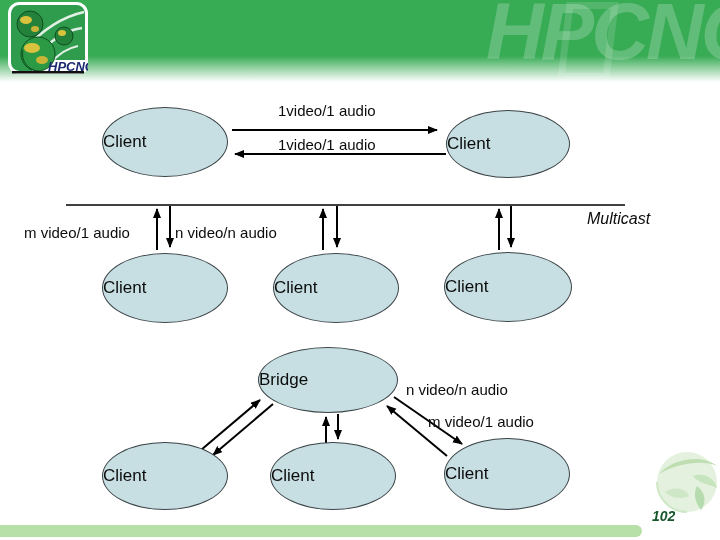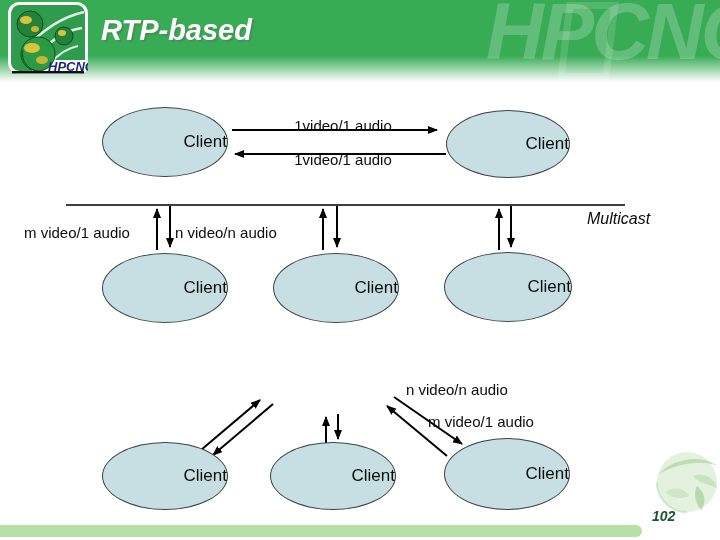--- a/index.html
+++ b/index.html
@@ -33,25 +33,25 @@
     position:absolute;left:101px;top:14px;
     font-size:29px;font-weight:bold;font-style:italic;color:#ffffff;
     text-shadow:2px 2px 0 rgba(90,110,95,0.45);
   }
   .logo{position:absolute;left:8px;top:2px;}
   
   .lines-layer{position:absolute;left:0;top:0;width:720px;height:540px;pointer-events:none;}
   .node{
     position:absolute;border-radius:50%;
     background:var(--node-fill);border:1px solid #3c4448;
-    display:flex;align-items:center;justify-content:flex-end;
+    display:flex;align-items:center;justify-content:flex-start;
     font-size:17px;color:#0c0c0c;
   }
   .dlabel{position:absolute;font-size:15px;color:#0c0c0c;white-space:nowrap;}
-  .dlabel.center{text-align:center;margin-top:15px;}
+  .dlabel.center{}
   .multicast-label{font-size:16px;}
   
   .footer-bar{
     position:absolute;left:-10px;top:525px;width:652px;height:12px;
     background:var(--footer-bar);border-radius:0 7px 7px 0;
   }
   .page-number{
     position:absolute;left:652px;top:496px;
     font-size:14px;font-weight:bold;font-style:italic;
     color:var(--page-number-green);
@@ -60,21 +60,20 @@
   .footer-globe{position:absolute;left:645px;top:452px;opacity:0.8;}
 </style>
 </head>
 <body>
 
 <div class="slide">
 
   <div class="header">
     <div class="watermark">HPCNC</div>
     <div class="watermark-shape"></div>
-    <div class="slide-title">RTP-based</div>
     <svg class="logo" width="80" height="72" viewBox="0 0 80 72">
       <rect x="1.5" y="1.5" width="77" height="69" rx="10" fill="#2f9b4c" stroke="#ffffff" stroke-width="3"></rect>
       <path d="M76,10 C58,14 36,26 16,48" stroke="rgba(255,255,255,0.85)" stroke-width="2.5" fill="none"></path>
       <path d="M74,26 C58,28 42,38 28,56" stroke="rgba(255,255,255,0.85)" stroke-width="2.5" fill="none"></path>
       <path d="M70,44 C60,46 50,52 42,62" stroke="rgba(255,255,255,0.85)" stroke-width="2" fill="none"></path>
       <rect x="24" y="58" width="54" height="12" fill="#ffffff"></rect>
       <g>
         <circle cx="22" cy="22" r="13" fill="#23813a" stroke="#0e4d1f" stroke-width="1"></circle>
         <ellipse cx="18" cy="18" rx="6" ry="4" fill="#d8c23e"></ellipse>
         <ellipse cx="27" cy="27" rx="4" ry="3" fill="#c8b436"></ellipse>
@@ -125,20 +124,23 @@
   </div>
   <div class="node" style="left:102px;top:253px;width:126px;height:70px;">
     <span>Client</span>
   </div>
   <div class="node" style="left:273px;top:253px;width:126px;height:70px;">
     <span>Client</span>
   </div>
   <div class="node" style="left:444px;top:252px;width:128px;height:70px;">
     <span>Client</span>
   </div>
+  <div class="node" style="left:258px;top:347px;width:140px;height:66px;">
+    <span>Bridge</span>
+  </div>
   <div class="node" style="left:102px;top:442px;width:126px;height:68px;">
     <span>Client</span>
   </div>
   <div class="node" style="left:270px;top:442px;width:126px;height:68px;">
     <span>Client</span>
   </div>
   <div class="node" style="left:444px;top:438px;width:126px;height:72px;">
     <span>Client</span>
   </div>
 

